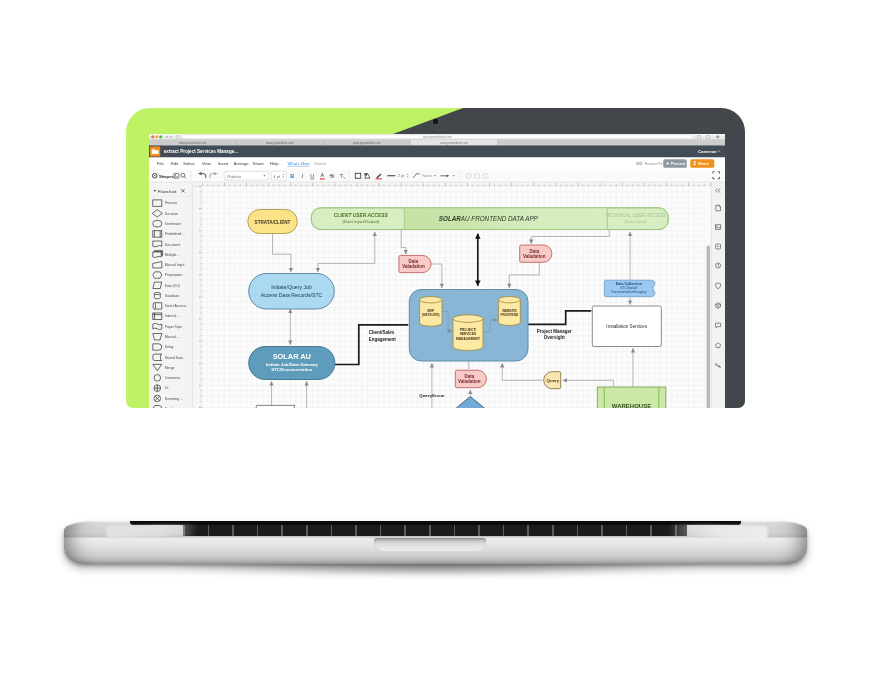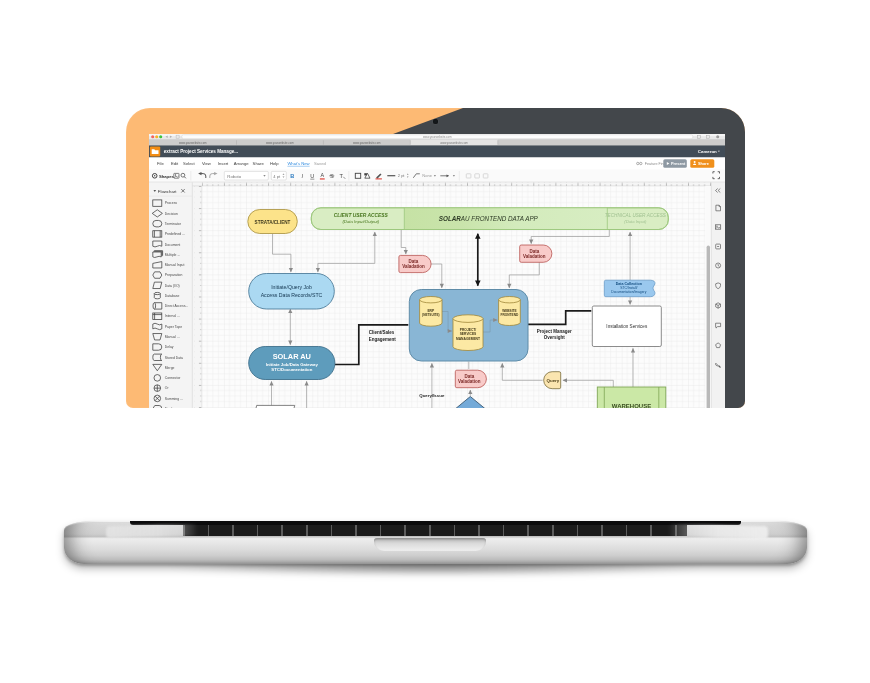--- a/index.html
+++ b/index.html
@@ -19,21 +19,21 @@
  background:repeating-linear-gradient(90deg,#5c5c5c 0 1.6px,#1b1b1b 1.6px 24.6px);}
 #hinge{left:130px;top:521px;width:611px;height:3.5px;background:#0b0b0c;border-radius:0 0 3px 3px;}
 #deckhl{left:106px;top:525px;width:92px;height:12px;
  background:linear-gradient(90deg,rgba(228,228,228,0.9) 0%,rgba(228,228,228,0.75) 55%,rgba(228,228,228,0) 100%);
  transform:skewY(-1.5deg);border-radius:4px;filter:blur(1.2px);}
 #deckhr{left:668px;top:525px;width:100px;height:13px;
  background:linear-gradient(270deg,rgba(238,238,238,0.95) 0%,rgba(238,238,238,0.8) 50%,rgba(238,238,238,0) 100%);
  transform:skewY(1.4deg);border-radius:4px;filter:blur(1px);}
 #scoop{left:374px;top:538px;width:112px;height:13px;border-radius:4px 4px 14px 14px;
  background:linear-gradient(180deg,#b9b9b9,#dcdcdc 45%,#efefef);box-shadow:inset 0 1.5px 2px rgba(0,0,0,0.25);}
-#lid{left:126px;top:108px;width:619px;height:300px;border-radius:24px 24px 7px 7px;background:#fdba74;overflow:hidden;
+#lid{left:126px;top:108px;width:619px;height:300px;border-radius:24px 24px 7px 7px;background:#bef264;overflow:hidden;
  box-shadow:inset 0 0 0 1px rgba(255,255,255,0.05);}
 #refl{position:absolute;left:0;top:0;width:619px;height:413px;background:#43474b;
  clip-path:polygon(337px 0px, 619px 0px, 619px 404px, 457px 386px, 259px 29px);}
 #cam{position:absolute;left:307px;top:11px;width:5px;height:5px;border-radius:50%;background:#14181b;box-shadow:inset 0 0 1px #000, 0 0 0 0.8px rgba(255,255,255,0.04);}
 #screen{position:absolute;left:22.7px;top:25.5px;width:576px;height:358px;}
 </style></head>
 <body>
 <div id="scene">
 <div class="abs" id="shadow"></div>
 <div class="abs" id="shadow2"></div>

